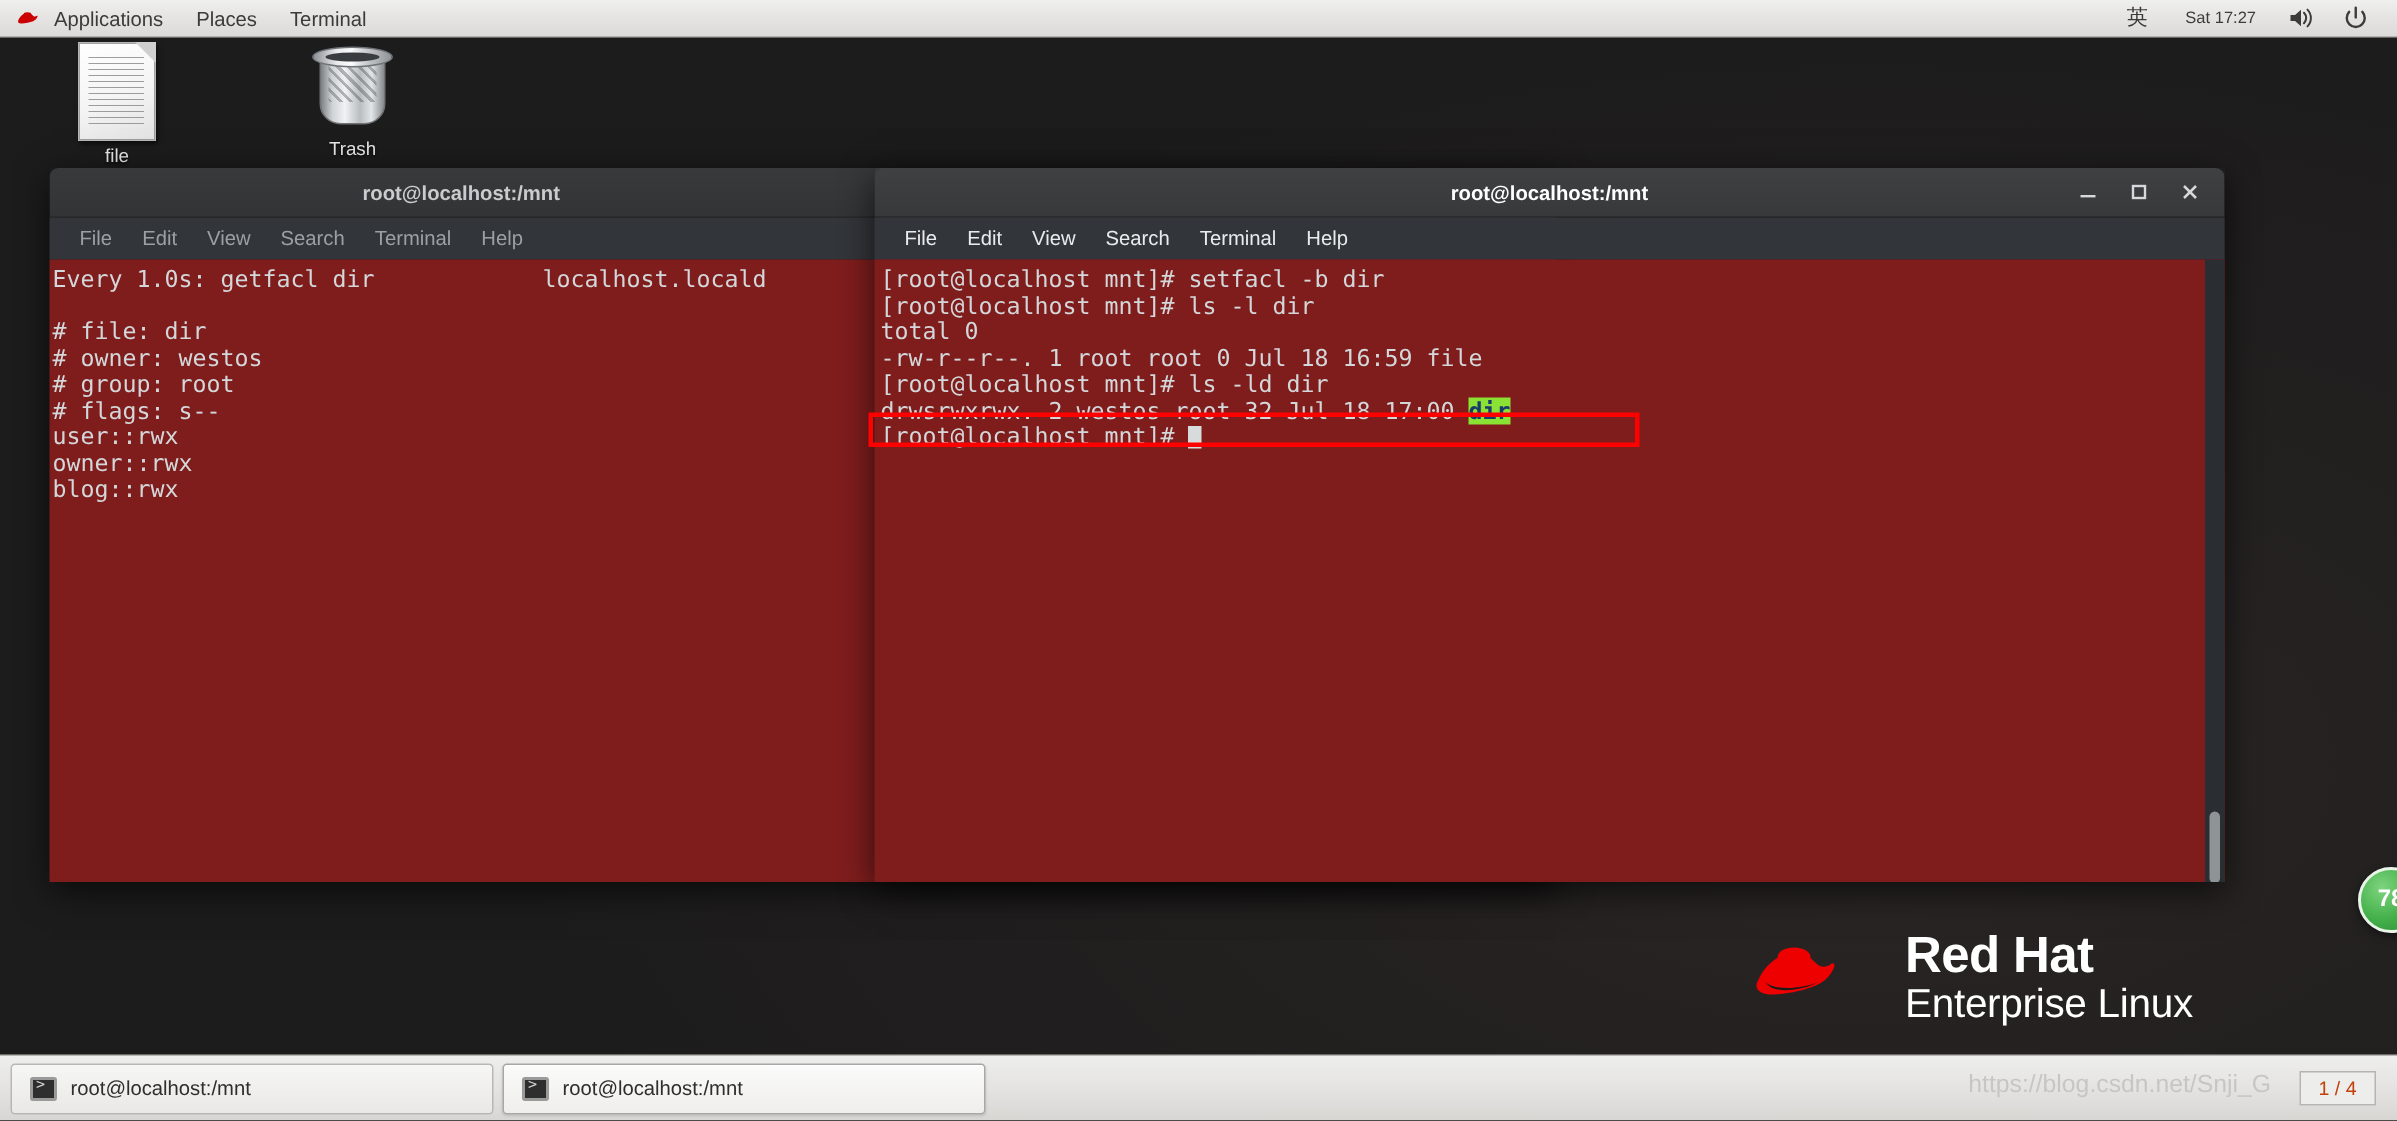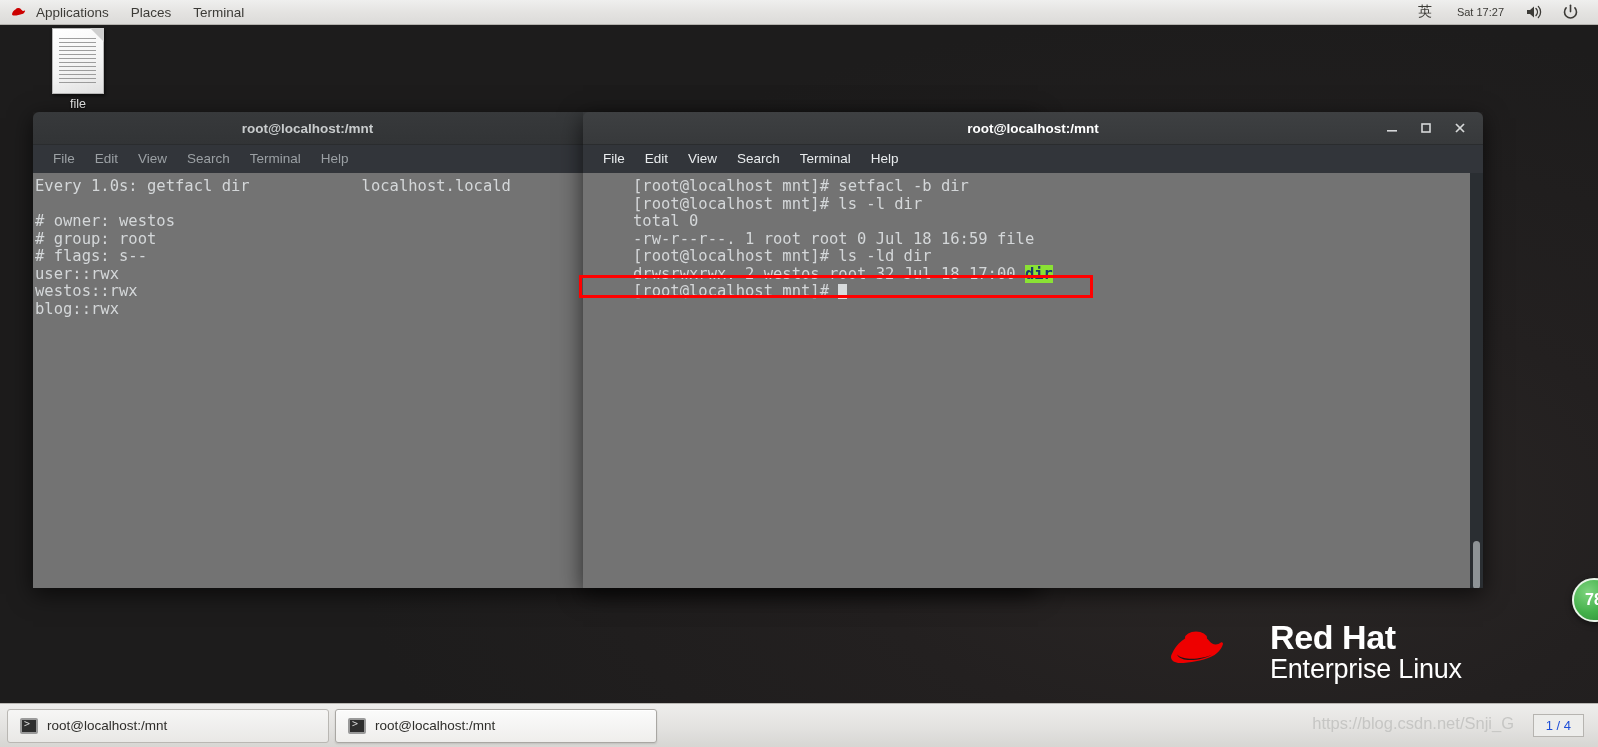--- a/index.html
+++ b/index.html
@@ -118,21 +118,21 @@
     height:28px; display:flex; align-items:center; padding-left:10px;
     background:#32353a;
   }
   .menu-item {
     padding:0 10px; font-size:13.5px; cursor:default; line-height:28px;
   }
   .menu-bar.inactive .menu-item { color:#9ba0a4; }
   .menu-bar.active   .menu-item { color:#e9ecee; }
 
   .term-body {
-    background:#737373; position:relative; overflow:hidden;
+    background:#7f1d1d; position:relative; overflow:hidden;
     font-family:"DejaVu Sans Mono","Liberation Mono",monospace;
     font-size:15.5px; line-height:17.5px; color:#d4d7d9;
     padding:5px 0 0 2px;
   }
   .term-line { white-space:pre; height:17.5px; }
   .cursor-block {
     display:inline-block; width:9px; height:15px; background:#d8dbdc;
     vertical-align:-3px;
   }
   .dir-hl {
@@ -189,21 +189,21 @@
     width:18px; height:16px; flex:none; border-radius:2px;
     background:#2e2e2e; border:2px solid #9a9a9a; position:relative;
   }
   .term-ico::after {
     content:">"; position:absolute; left:2px; top:-2px;
     color:#d7d7d7; font-size:10px; font-family:"DejaVu Sans Mono",monospace;
   }
   .workspace-ind {
     margin-left:auto; margin-right:10px;
     border:1px solid #b6b4b0; background:#ededeb;
-    font-size:13px; color:#1d4ed8; padding:3px 12px; cursor:default;
+    font-size:13px; color:#c2410c; padding:3px 12px; cursor:default;
   }
   .watermark {
     position:absolute; right:84px; bottom:14px;
     font-size:16.5px; color:#c6c6c4; white-space:nowrap;
     pointer-events:none;
   }
 </style>
 </head>
 <body>
 
@@ -248,20 +248,27 @@
     </div>
   </div>
 
   <div class="desk-icon" style="left:30px; top:28px;">
     <div class="doc-glyph">
       <div class="doc-lines"></div>
     </div>
     <div class="lbl">file</div>
   </div>
 
+  <div class="desk-icon" style="left:187px; top:25px;">
+    <div class="trash-glyph">
+      <div class="trash-body"></div>
+      <div class="trash-lid"></div>
+    </div>
+    <div class="lbl">Trash</div>
+  </div>
 
   <div class="rhel-logo" style="left:1168px; top:619px;">
     <svg width="84" height="56" viewBox="0 0 84 56">
       <path d="M12 40c-5 0-9-2.3-9-6 0-1.2.4-2.3 1-3.2C8 21 18 12 29.5 12c6 0 9.2 3.2 11.8 5.9 2 2 3.6 3.6 6.4 3.6 2 0 3.6-.8 5.2-2 1.2-.9 2.5.4 2 1.7-1.8 6-6.7 10.4-12.3 12.8C34.5 37.6 21.5 40 12 40z" fill="#e00"></path>
       <ellipse cx="28" cy="15" rx="11" ry="6.4" fill="#e00"></ellipse>
       <path d="M14 33c6-1 16-2.5 23-5.6 3.8-1.7 7-4 8.8-6.6-1.2.5-2.5.8-3.8.8-3.4 0-5.5-1.9-7.6-4-2.5-2.5-5.2-5.2-10.2-5.2-2.8 0-5.6.8-8.2 2.2 3.2 1 5.3 2.9 5.3 5.1 0 2-1.6 3.6-4 4.5-3 1.1-5.4 4.8-3.3 8.8z" fill="#111" opacity="0"></path>
       <path d="M9 31.5c2.8 3.2 9 4.2 14.6 4.2 7.3 0 15.2-1.6 20.6-4.2-5.4 3.4-14 5.6-22 5.6-6 0-11-1.4-13.2-5.6z" fill="#1a1a1a"></path>
     </svg>
     <div class="rhel-text">
       <div class="l1">Red Hat</div>
@@ -281,25 +288,26 @@
       <div class="menu-item">File</div>
       <div class="menu-item">Edit</div>
       <div class="menu-item">View</div>
       <div class="menu-item">Search</div>
       <div class="menu-item">Terminal</div>
       <div class="menu-item">Help</div>
     </div>
     <div class="term-body" style="height:415px;">
       <div class="term-line">Every 1.0s: getfacl dir            localhost.locald</div>
       <div class="term-line"></div>
+      <div class="term-line"># file: dir</div>
       <div class="term-line"># owner: westos</div>
       <div class="term-line"># group: root</div>
       <div class="term-line"># flags: s--</div>
       <div class="term-line">user::rwx</div>
-      <div class="term-line">westos::rwx</div>
+      <div class="term-line">owner::rwx</div>
       <div class="term-line">blog::rwx</div>
     </div>
   </div>
 
   <div class="term-win" style="left:583px; top:112px; width:900px; height:476px; z-index:10;">
     <div class="title-bar active">
       <div class="win-title">root@localhost:/mnt</div>
       <div class="win-btns">
         <div class="win-btn">
           <svg width="12" height="12" viewBox="0 0 12 12">
@@ -320,21 +328,21 @@
       </div>
     </div>
     <div class="menu-bar active">
       <div class="menu-item">File</div>
       <div class="menu-item">Edit</div>
       <div class="menu-item">View</div>
       <div class="menu-item">Search</div>
       <div class="menu-item">Terminal</div>
       <div class="menu-item">Help</div>
     </div>
-    <div class="term-body" style="height:415px; padding-left:4px;margin-left:46px;">
+    <div class="term-body" style="height:415px; padding-left:4px;">
       <div class="term-line">[root@localhost mnt]# setfacl -b dir</div>
       <div class="term-line">[root@localhost mnt]# ls -l dir</div>
       <div class="term-line">total 0</div>
       <div class="term-line">-rw-r--r--. 1 root root 0 Jul 18 16:59 file</div>
       <div class="term-line">[root@localhost mnt]# ls -ld dir</div>
       <div class="term-line"><span>drwsrwxrwx. 2 westos root 32 Jul 18 17:00 </span><span class="dir-hl">dir</span></div>
       <div class="term-line"><span>[root@localhost mnt]# </span><span class="cursor-block"></span></div>
 
       <div class="scrollbar-track">
         <div class="scrollbar-thumb" style="top:368px; height:48px;"></div>

